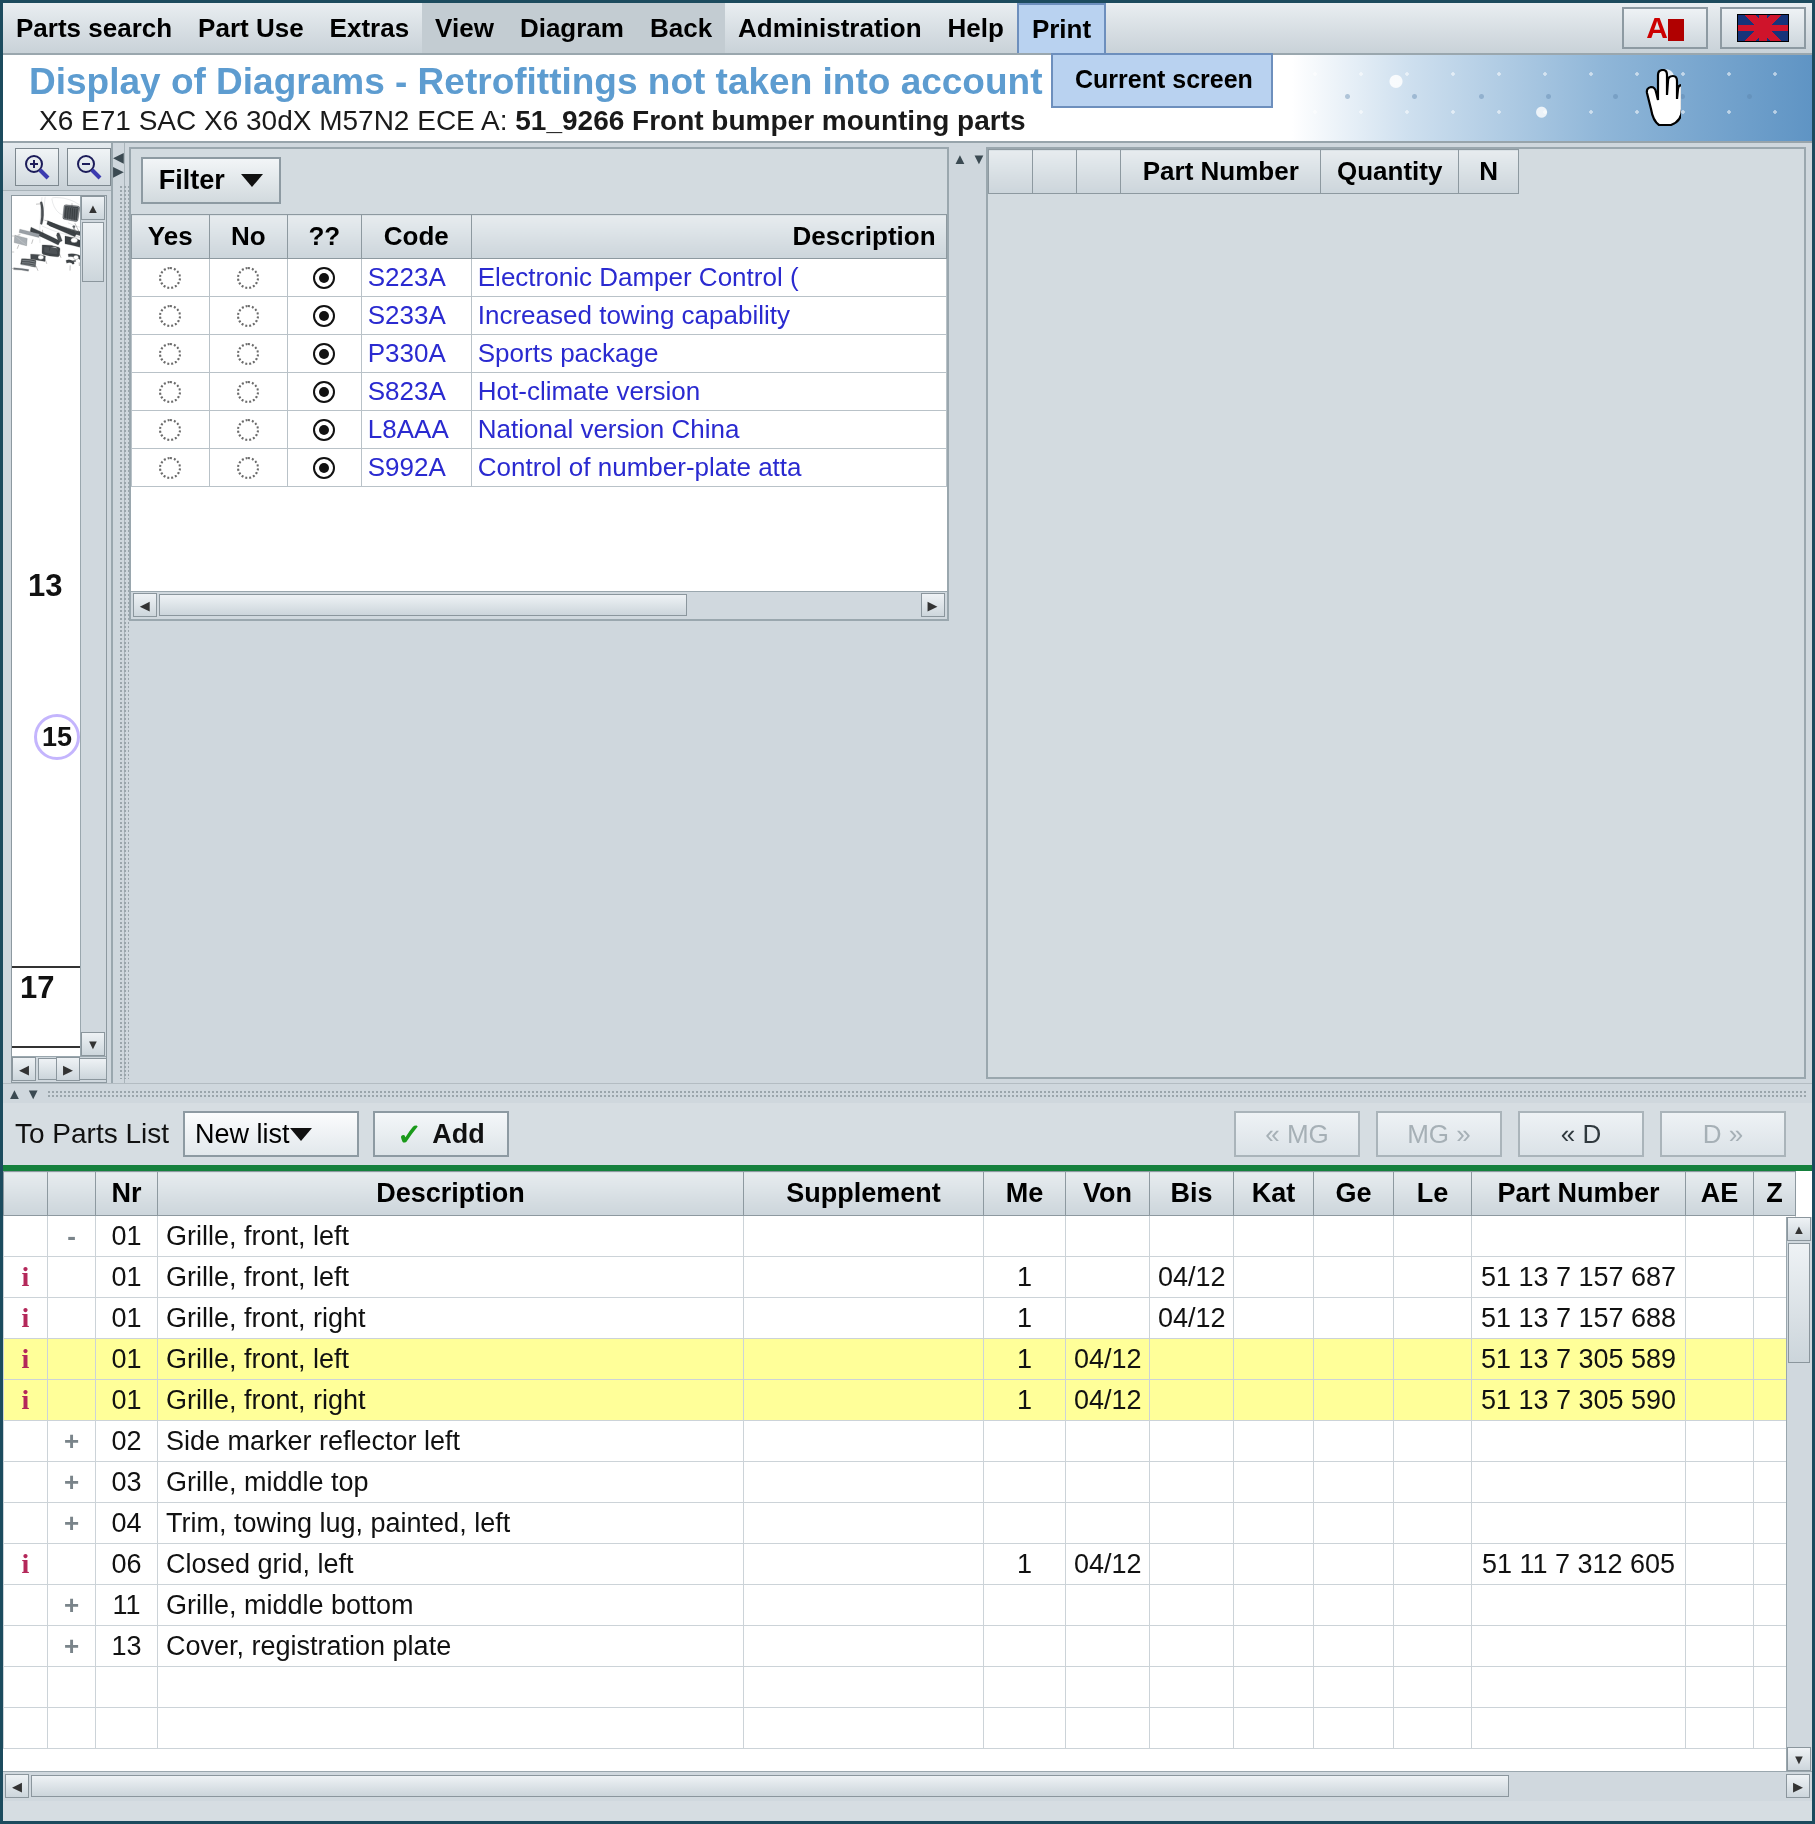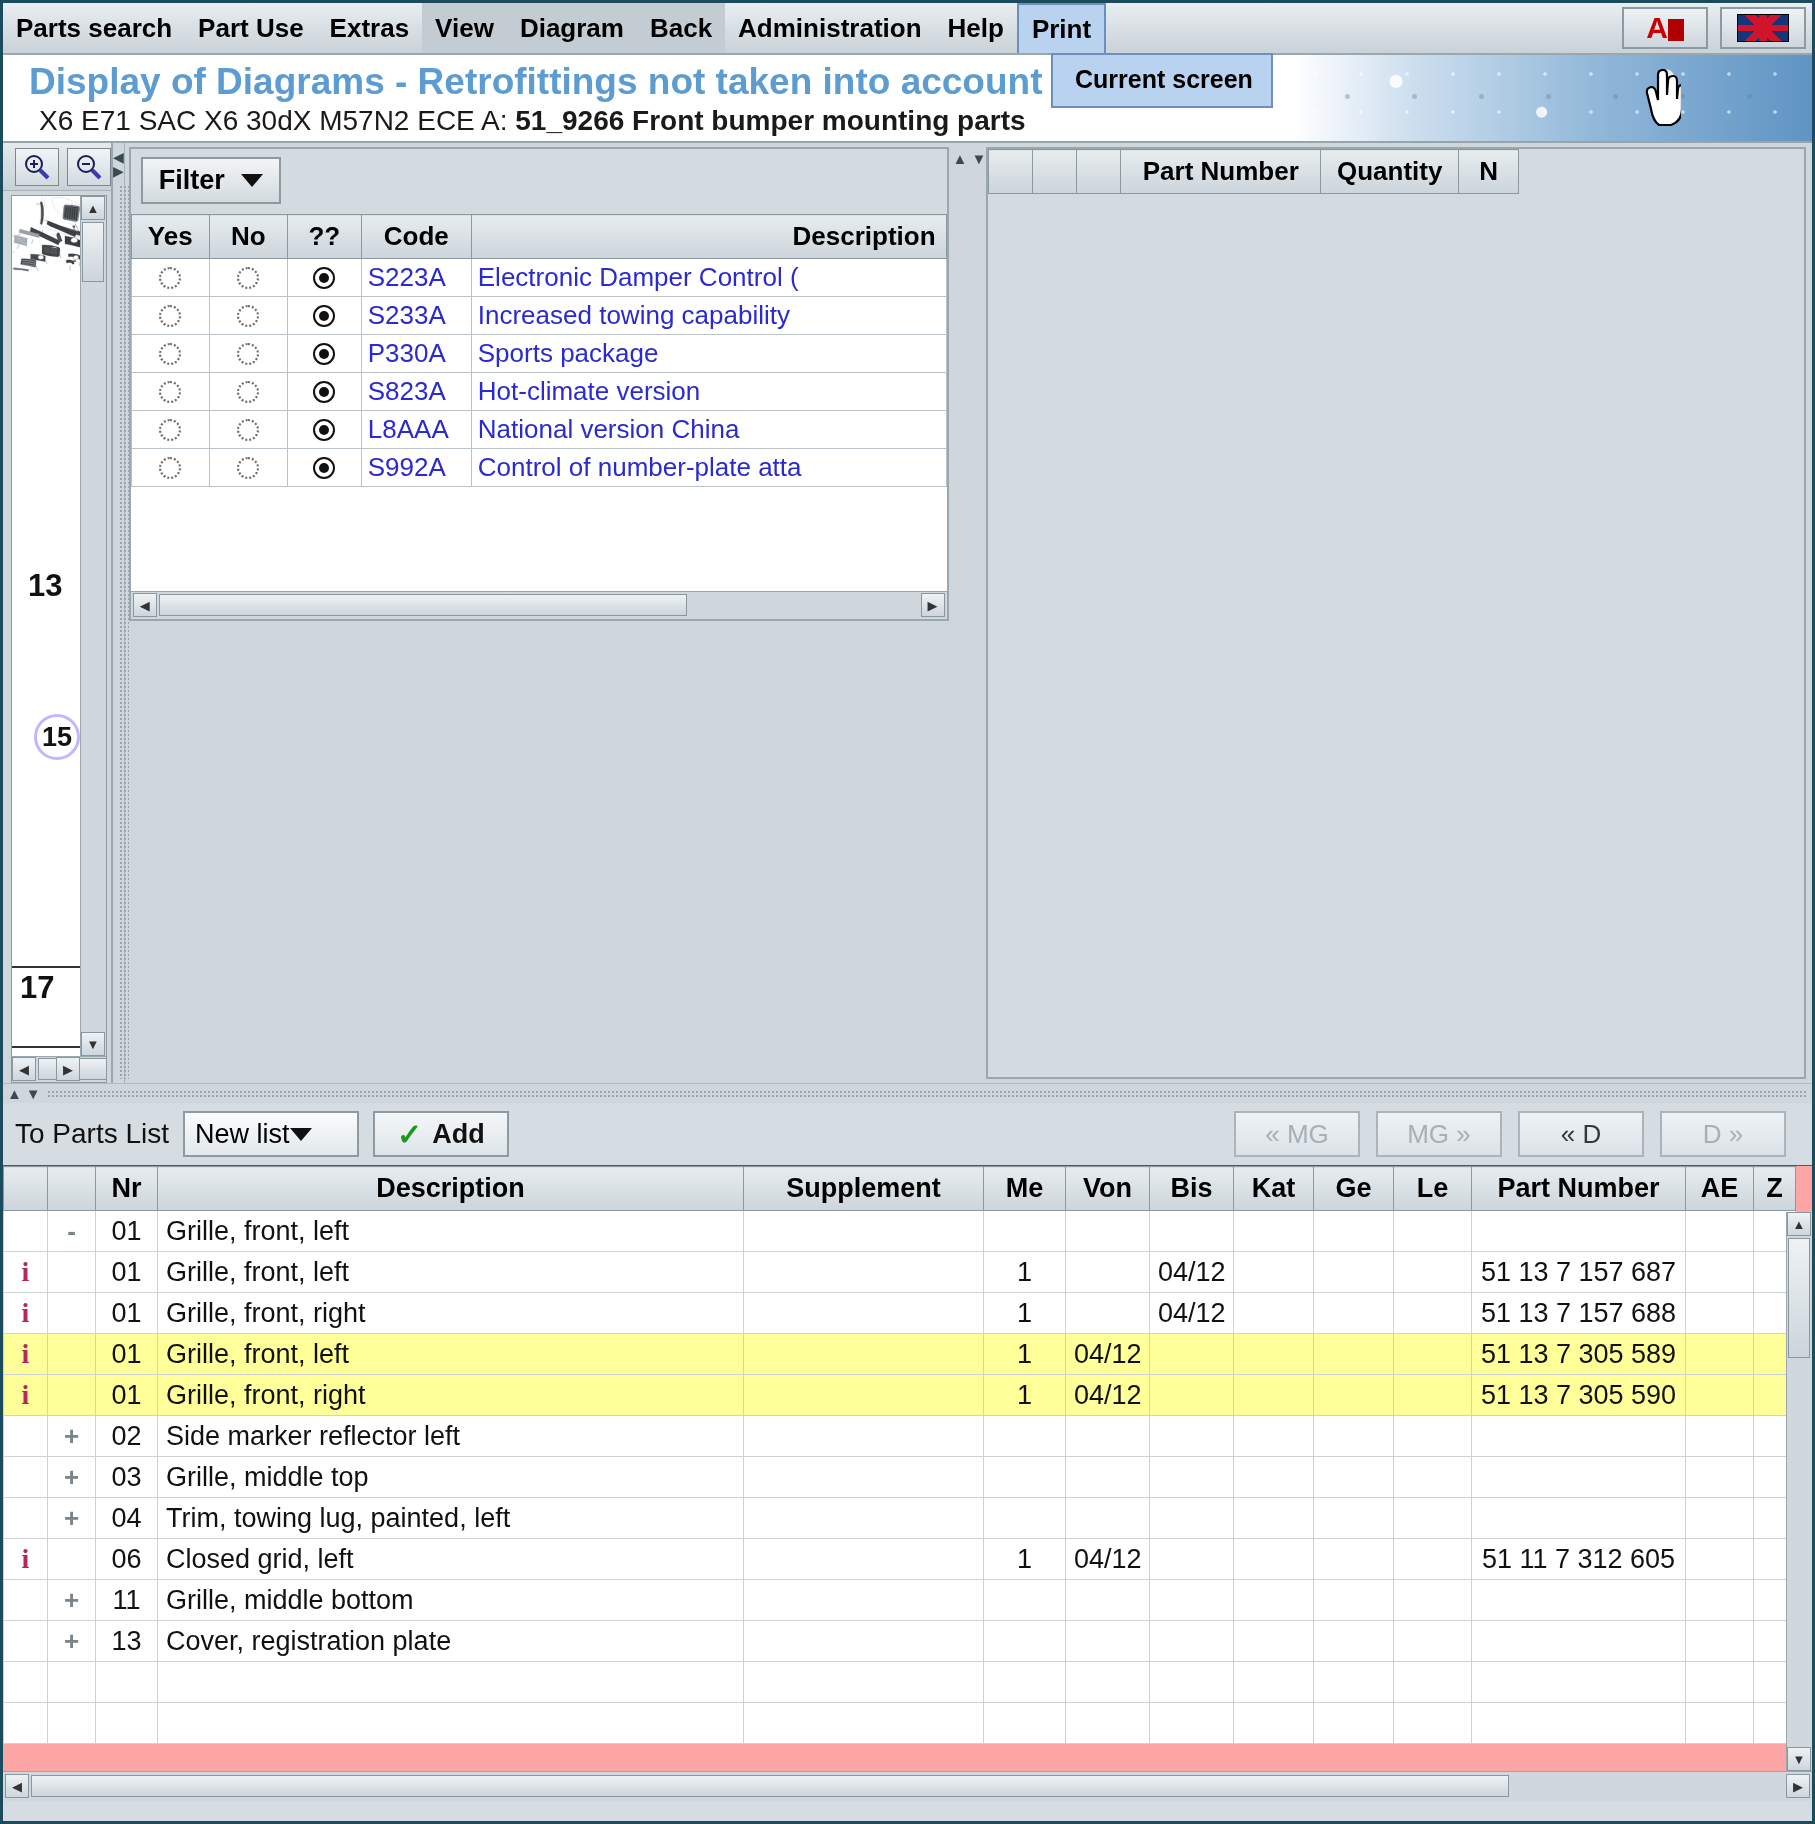--- a/index.html
+++ b/index.html
@@ -323,21 +323,21 @@
   .navbtns { margin-left:auto; display:flex; gap:16px; padding-right: 14px;}
   .navbtn {
     width: 126px; height: 46px;
     background: linear-gradient(to bottom,#eef2f5,#dbe2e7);
     border:2px solid #aab4ba;
     display:flex;align-items:center;justify-content:center;
     font-size: 26px; font-weight:normal; color:#a6b0b6;
   }
   .navbtn.active { color:#30393e; }
 
-  .parts-wrap { flex:1 1 auto; position:relative; background:#fca5a5; border-top:1px solid #15803d;}
+  .parts-wrap { flex:1 1 auto; position:relative; background:#ffffff; border-top:6px solid #15803d;}
   table.parts { border-collapse:collapse; width: 1789px; table-layout: fixed; }
   table.parts th {
     background: linear-gradient(to bottom,#e7ecef,#ccd5db);
     border:1px solid #8d99a0;
     font-size: 27px; font-weight:bold; color:#000;
     padding: 6px 2px; text-align:center; white-space:nowrap;
   }
   table.parts td {
     border:1px solid #ccd3d8;
     font-size: 27px; color:#111;

